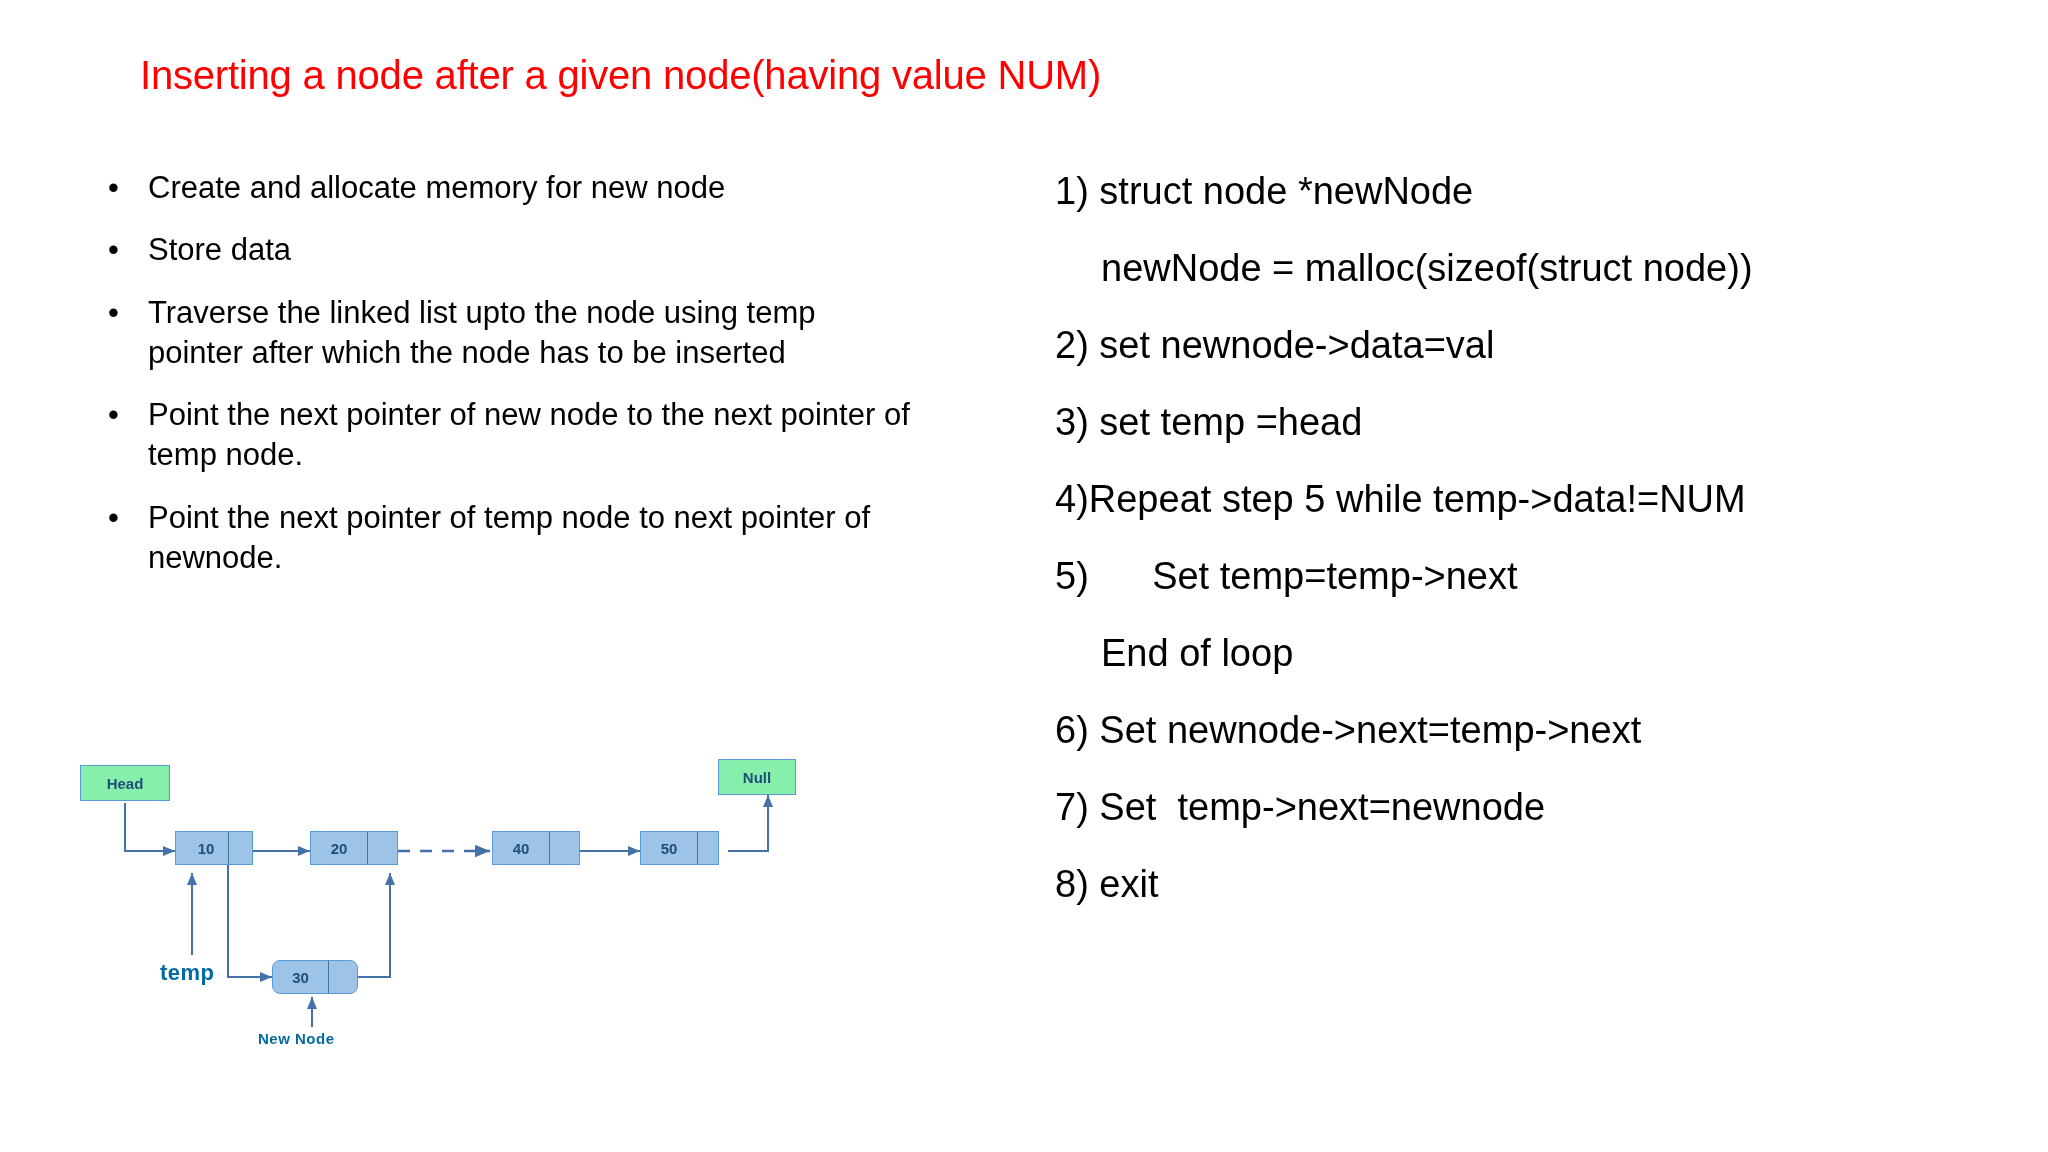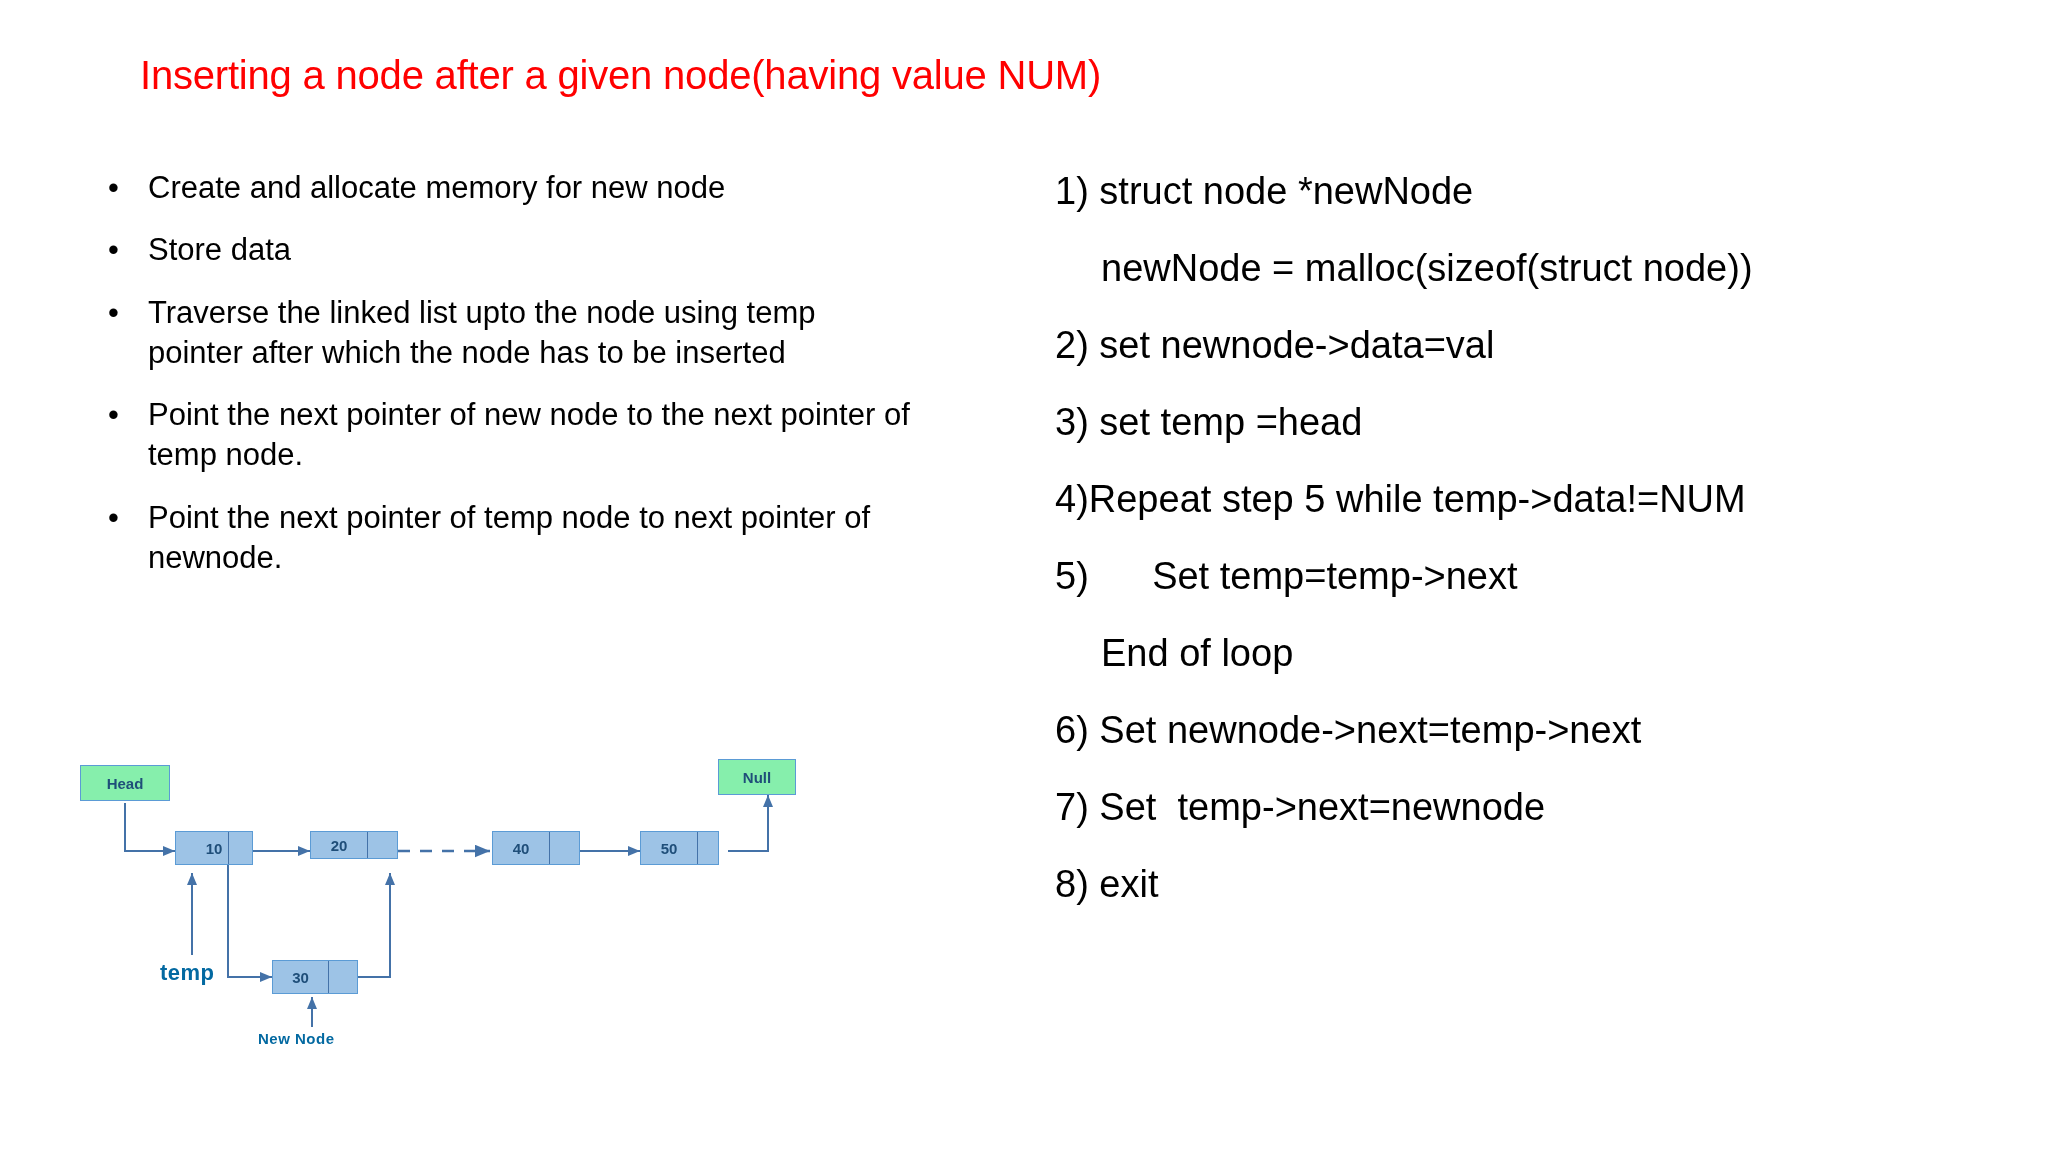--- a/index.html
+++ b/index.html
@@ -219,40 +219,40 @@
 
   <div class="label-box" style="left:0px; top:20px; width:90px; height:36px;">
     <span>Head</span>
   </div>
 
   <div class="label-box" style="left:638px; top:14px; width:78px; height:36px;">
     <span>Null</span>
   </div>
 
   <div class="node-box" style="left:95px; top:86px; width:78px; height:34px;">
-    <span class="node-data" style="left:12px; width:52px;">10</span>
+    <span class="node-data" style="left:4px; width:52px;">10</span>
     <span class="node-divider" style="left:52px;"></span>
   </div>
 
-  <div class="node-box" style="left:230px; top:86px; width:88px; height:28px;">
+  <div class="node-box" style="left:230px; top:86px; width:88px; height:34px;">
     <span class="node-data" style="left:0; width:56px;">20</span>
     <span class="node-divider" style="left:56px;"></span>
   </div>
 
   <div class="node-box" style="left:412px; top:86px; width:88px; height:34px;">
     <span class="node-data" style="left:0; width:56px;">40</span>
     <span class="node-divider" style="left:56px;"></span>
   </div>
 
   <div class="node-box" style="left:560px; top:86px; width:79px; height:34px;">
     <span class="node-data" style="left:0; width:56px;">50</span>
     <span class="node-divider" style="left:56px;"></span>
   </div>
 
-  <div class="node-box" style="left:192px; top:215px; width:86px; height:34px;">
+  <div class="node-box" style="left:192px; top:215px; width:86px; height:34px;border-radius:8px;">
     <span class="node-data" style="left:0; width:55px;">30</span>
     <span class="node-divider" style="left:55px;"></span>
   </div>
 
   <div class="diagram-caption" style="left:80px; top:215px;">temp</div>
 
   <div class="diagram-caption small" style="left:178px; top:285px;">New Node</div>
 
 </div>
 

